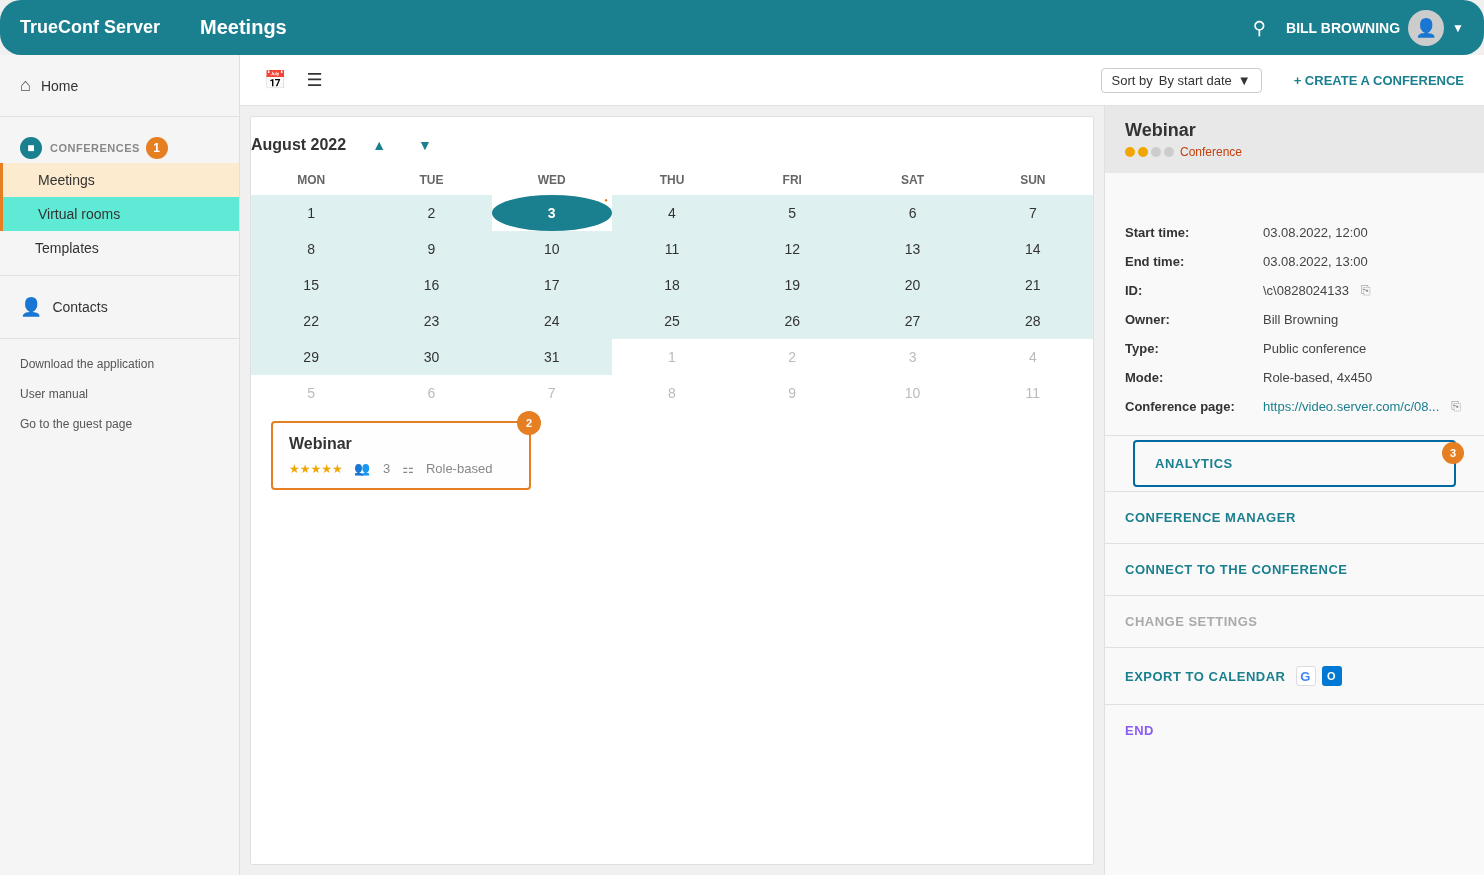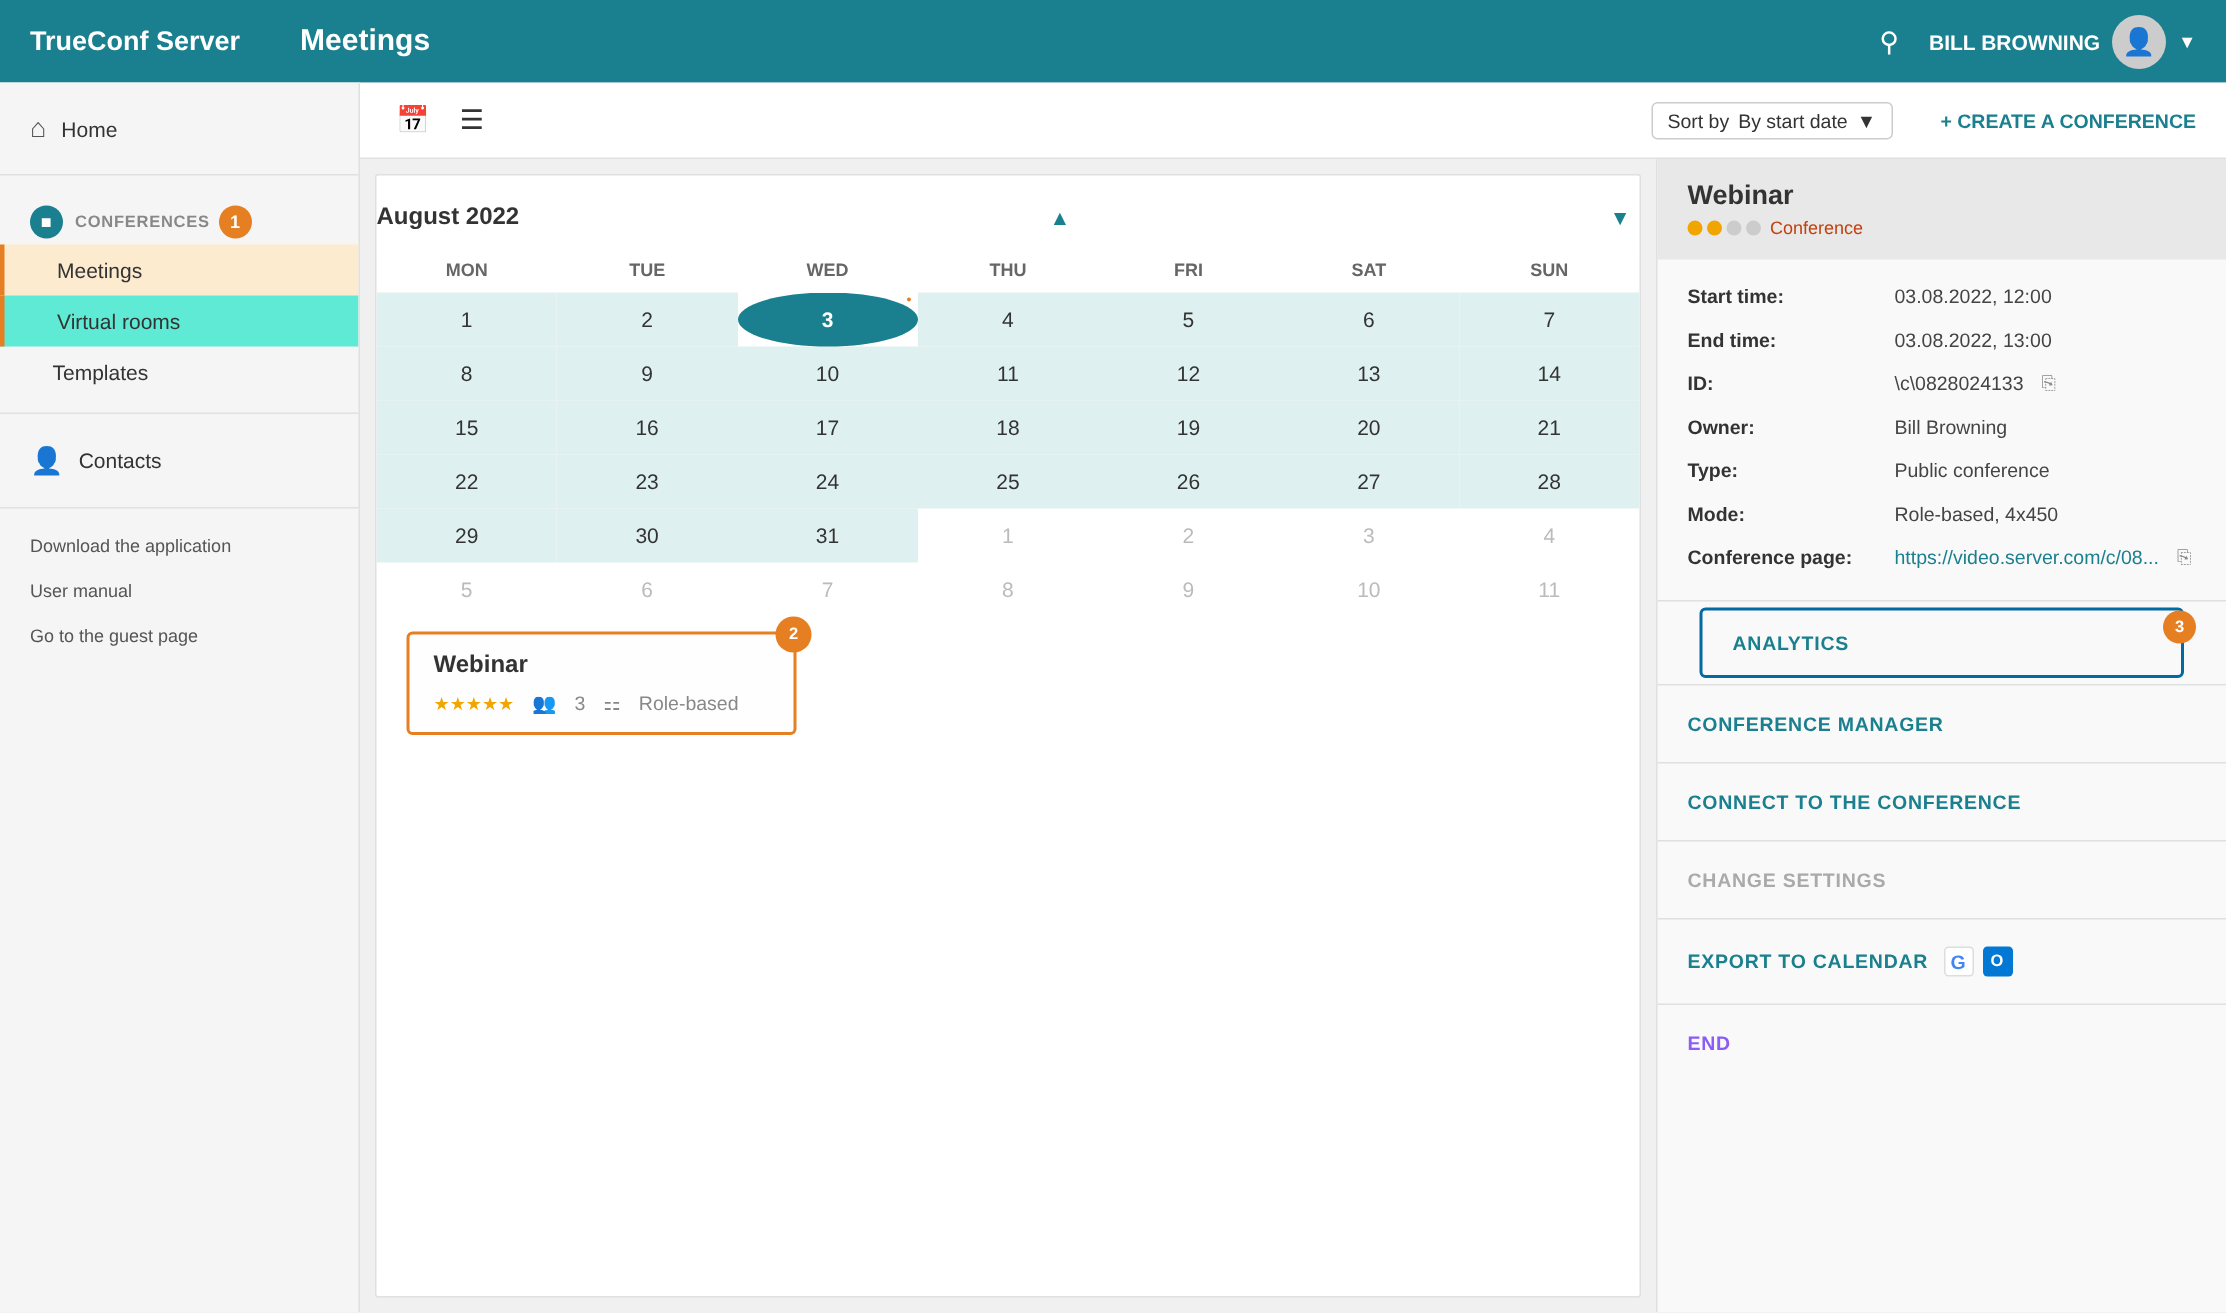--- a/index.html
+++ b/index.html
@@ -6,20 +6,21 @@
     body { font-family: 'Segoe UI', Arial, sans-serif; font-size: 14px; background: #f0f0f0; }
 
     
     .topnav {
       background: #1a7f8e;
       height: 55px;
       display: flex;
       align-items: center;
       padding: 0 20px;
       color: white;
+      border-radius: 21px;
     }
     .topnav-logo {
       font-size: 18px;
       font-weight: bold;
       color: white;
       margin-right: 40px;
       white-space: nowrap;
     }
     .topnav-title {
       font-size: 20px;
@@ -175,21 +176,21 @@
       overflow-y: auto;
       border: 1px solid #e0e0e0;
       margin: 10px;
       border-radius: 2px;
     }
 
     
     .calendar-header {
       display: flex;
       align-items: center;
-      justify-content: space-between;
+      justify-content: flex-start;
       gap: 20px;
       padding: 18px 0 10px 0;
       font-size: 16px;
       font-weight: 600;
       color: #333;
     }
     .cal-nav-btn {
       cursor: pointer;
       color: #1a7f8e;
       font-size: 14px;
@@ -298,21 +299,21 @@
       gap: 6px;
       margin-top: 4px;
       font-size: 12px;
       color: #c2410c;
     }
     .conf-dots { display: flex; gap: 3px; }
     .conf-dot { width: 10px; height: 10px; border-radius: 50%; }
     .dot-orange { background: #f0a500; }
     .dot-gray { background: #ccc; }
 
-    .info-table { width: 100%; padding: 10px 0; }
+    .info-table { width: 100%; padding: 10px 0; margin-top: 35px; }
     .info-row {
       display: flex;
       padding: 7px 20px;
       font-size: 13px;
       align-items: flex-start;
       gap: 8px;
     }
     .info-label {
       font-weight: 600;
       color: #333;

